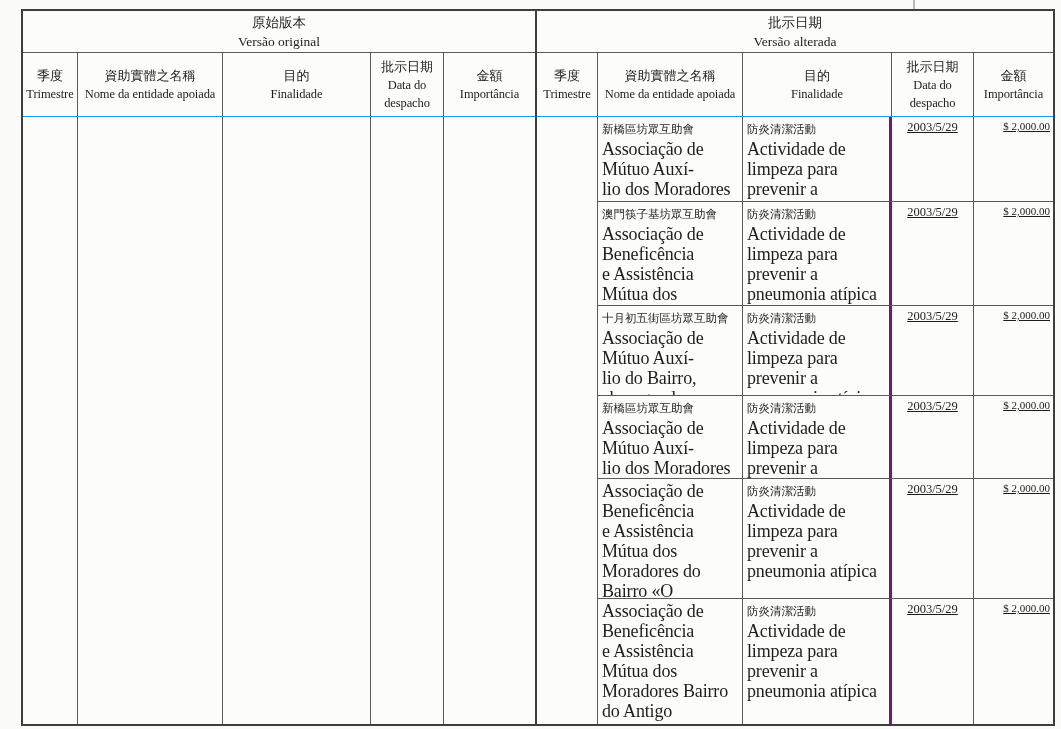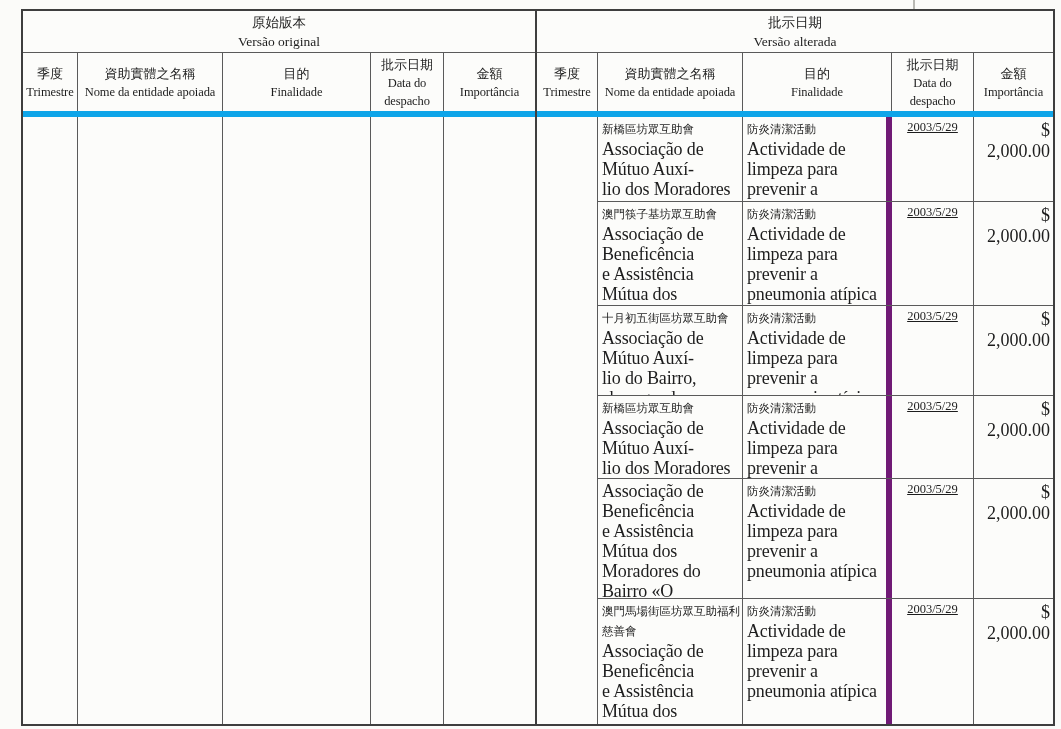--- a/index.html
+++ b/index.html
@@ -15,43 +15,43 @@
     display:flex; border:2px solid #3e3e3e; background:#fcfcfa;
   }
   .half { display:flex; flex-direction:column; height:100%; }
   .half-left { width:514px; border-right:2px solid #3e3e3e; }
   .half-right { flex:1; }
   .sec-title {
     height:42px; border-bottom:1px solid #5a5a5a;
     display:flex; flex-direction:column; align-items:center; justify-content:center;
     font-size:13.5px; line-height:19px;
   }
-  .col-heads { height:64px; border-bottom:6px solid #0ea5e9; display:flex; }
+  .col-heads { height:64px; border-bottom:1px solid #0ea5e9; display:flex; }
   .ch {
     display:flex; flex-direction:column; align-items:center; justify-content:center;
     text-align:center; border-right:1px solid #5a5a5a; overflow:hidden;
   }
   .ch:last-child, .bcol:last-child { border-right:none; }
   .ch .zh-h { font-size:13px; line-height:19px; }
   .ch .pt-h { font-size:12.5px; line-height:18px; white-space:pre-line; letter-spacing:-0.1px; }
   
   .lw0{width:55px} .lw1{width:145px} .lw2{width:148px} .lw3{width:73px} .lw4{flex:1}
   
   .rw0{width:61px} .rw1{width:145px} .rw2{width:149px} .rw3{width:82px} .rw4{flex:1}
   .body { flex:1; display:flex; overflow:hidden;justify-content:center; }
   .bcol { height:100%; border-right:1px solid #5a5a5a; }
   .rows { flex:1; display:flex; flex-direction:column; }
   .row { display:flex; border-bottom:1px solid #5a5a5a; overflow:hidden; }
   .row:last-child { border-bottom:none; flex:1; }
   .r1{height:85px} .r2{height:104px} .r3{height:90px} .r4{height:83px} .r5{height:120px}
   .cell { overflow:hidden; }
   .c-nome { width:145px; border-right:1px solid #5a5a5a; padding:2px 2px 0 4px; }
-  .c-fin  { width:149px; border-right:6px solid #701a75; padding:2px 2px 0 4px; }
+  .c-fin  { width:149px; border-right:3px solid #701a75; padding:2px 2px 0 4px; }
   .c-date { width:82px;  border-right:1px solid #5a5a5a; text-align:center; padding-top:3px; font-size:12.5px;text-decoration:underline; }
-  .c-amt  { flex:1; text-align:right; padding:3px 3px 0 0; font-size:18px; }
+  .c-amt  { flex:1; text-align:right; padding:3px 3px 0 0; font-size:11px;text-decoration:underline; }
   .zh { font-size:11.5px; line-height:20px; white-space:pre-line; }
   .pt { font-size:18px; line-height:20px; white-space:pre-line; letter-spacing:-0.15px; }
 </style>
 </head>
 <body>
 
 <div class="page">
   <div class="scan-artifact"></div>
 
   <div class="gz-table">
@@ -201,22 +201,20 @@
               <div class="zh">防炎清潔活動</div>
               <div class="pt">Actividade de limpeza para
 prevenir a pneumonia atípica</div>
             </div>
             <div class="cell c-date">2003/5/29</div>
             <div class="cell c-amt">$ 2,000.00</div>
           </div>
 
           <div class="row r6">
             <div class="cell c-nome">
-              <div class="zh">澳門馬場街區坊眾互助福利
-慈善會</div>
               <div class="pt">Associação de Beneficência
 e Assistência Mútua dos
 Moradores Bairro do Antigo
 Hipódromo de Macau</div>
             </div>
             <div class="cell c-fin">
               <div class="zh">防炎清潔活動</div>
               <div class="pt">Actividade de limpeza para
 prevenir a pneumonia atípica</div>
             </div>

